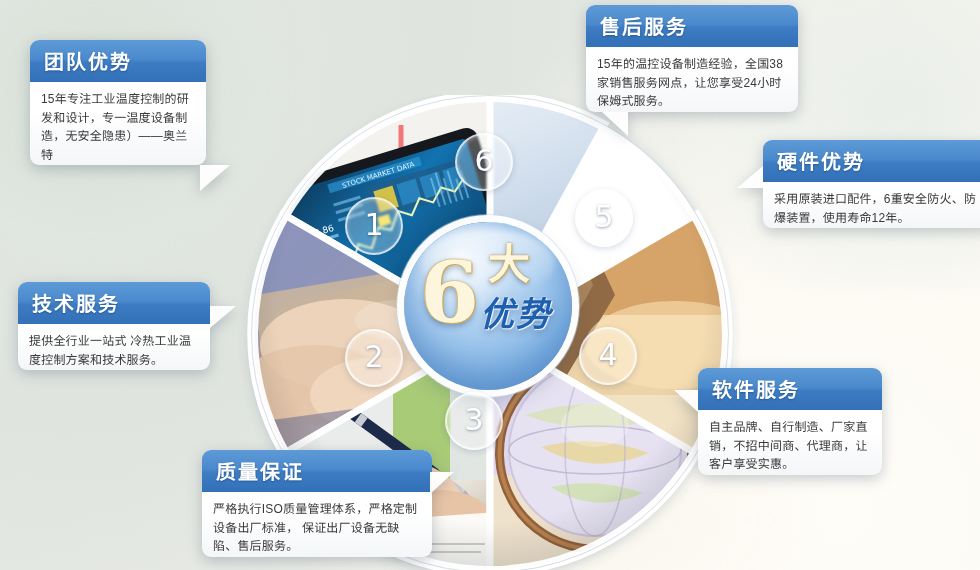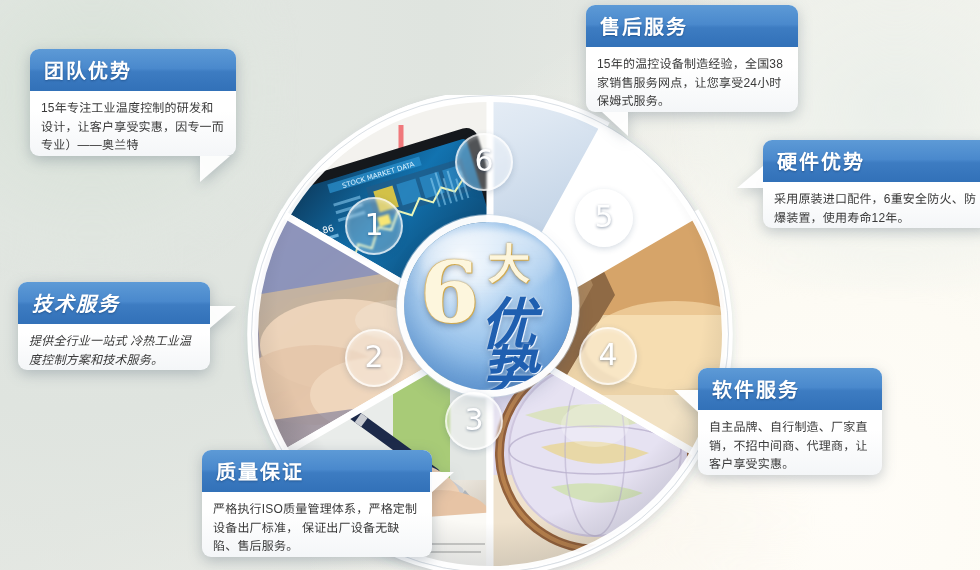--- a/index.html
+++ b/index.html
@@ -53,25 +53,24 @@
     color:#fdf6dd;
     text-shadow:0 0 2px #b98b2a, 1px 1px 0 #d8b45c, -1px 0 0 #e8cf96, 0 3px 6px rgba(30,60,100,.45);
     letter-spacing:-2px;
   }
   .c-da{
     position:absolute;left:84px;top:22px;font-size:42px;line-height:42px;font-weight:700;
     color:#fdf6dd;
     text-shadow:0 0 2px #b98b2a, 1px 1px 0 #d8b45c, 0 2px 5px rgba(30,60,100,.45);
   }
   .c-ys{
-    position:absolute;left:76px;top:68px;font-size:56px;line-height:48px;font-weight:700;
+    position:absolute;left:76px;top:68px;font-size:34px;line-height:48px;font-weight:700;
     font-style:italic;color:#1f5fb0;
     text-shadow:1px 1px 0 #e9f3ff, 0 0 3px rgba(255,255,255,.8), 0 3px 7px rgba(20,50,95,.35);
     letter-spacing:2px;
-    margin-top:11px;
   }
 
   
   .numbadge{
     position:absolute;width:54px;height:54px;border-radius:50%;
     background:rgba(255,255,255,.26);
     border:2px solid rgba(255,255,255,.72);
     box-shadow:0 2px 6px rgba(30,60,100,.18), inset 0 1px 4px rgba(255,255,255,.35);
     color:#ffffff;font-size:30px;line-height:52px;text-align:center;font-weight:400;
     font-family:"DejaVu Sans","Liberation Sans",sans-serif;
@@ -91,31 +90,31 @@
     background:linear-gradient(180deg,#5d9ad6 0%,#4a89cd 46%,#3d7cc2 54%,#3271b8 100%);
     text-shadow:0 1px 2px rgba(15,50,95,.45);
   }
   .co-body{
     padding:8px 11px 1px 11px;color:#3a3a3a;font-size:12px;line-height:1.55;
     letter-spacing:.2px;
   }
   .tail{position:absolute;width:0;height:0;}
 
   
-  #co-team      {left:30px; top:49px;  width:206px;}
+  #co-team      {left:30px; top:40px;  width:176px;}
   #co-team .tail{left:170px;top:100%;border-left:30px solid #ffffff;border-bottom:26px solid transparent;opacity:.96;}
   #co-after     {left:586px;top:5px;   width:212px;}
   #co-after .tail{left:16px;top:100%;border-right:26px solid #ffffff;border-bottom:24px solid transparent;opacity:.96;}
   #co-hard      {left:763px;top:140px; width:228px;}
   #co-hard .tail{right:100%;top:26px;border-right:26px solid #ffffff;border-top:22px solid transparent;opacity:.96;}
   #co-soft      {left:698px;top:368px; width:184px;}
   #co-soft .tail{right:100%;top:22px;border-right:24px solid #ffffff;border-bottom:22px solid transparent;opacity:.96;}
   #co-quality   {left:202px;top:450px; width:230px;}
   #co-quality .tail{right:-22px;top:22px;border-left:24px solid #ffffff;border-bottom:22px solid transparent;opacity:.96;}
-  #co-tech      {left:18px; top:282px; width:192px;font-style:italic;}
+  #co-tech      {left:18px; top:282px; width:192px;}
   #co-tech .tail{left:100%;top:24px;border-left:26px solid #ffffff;border-bottom:22px solid transparent;opacity:.96;}
 </style>
 </head>
 <body>
 
 <div id="stage">
 
   <div class="bg"></div>
   <div class="bg-blur-l"></div>
   <div class="bg-blur-r"></div>
@@ -391,21 +390,21 @@
   <div class="numbadge" style="left:345px;top:197px;">1</div>
   <div class="numbadge" style="left:345px;top:329px;">2</div>
   <div class="numbadge" style="left:445px;top:392px;">3</div>
   <div class="numbadge" style="left:579px;top:327px;">4</div>
   <div class="numbadge" style="left:575px;top:189px;">5</div>
   <div class="numbadge" style="left:455px;top:133px;">6</div>
 
   <div class="callout" id="co-team">
     <div class="co-box">
       <div class="co-head">团队优势</div>
-      <div class="co-body">15年专注工业温度控制的研发和设计，让客户享受实惠，因专一而专业）——奥兰特</div>
+      <div class="co-body">15年专注工业温度控制的研发和设计，专一温度设备制造，无安全隐患）——奥兰特</div>
     </div>
     <div class="tail"></div>
   </div>
 
   <div class="callout" id="co-after">
     <div class="co-box">
       <div class="co-head">售后服务</div>
       <div class="co-body">15年的温控设备制造经验，全国38家销售服务网点，让您享受24小时保姆式服务。</div>
     </div>
     <div class="tail"></div>

